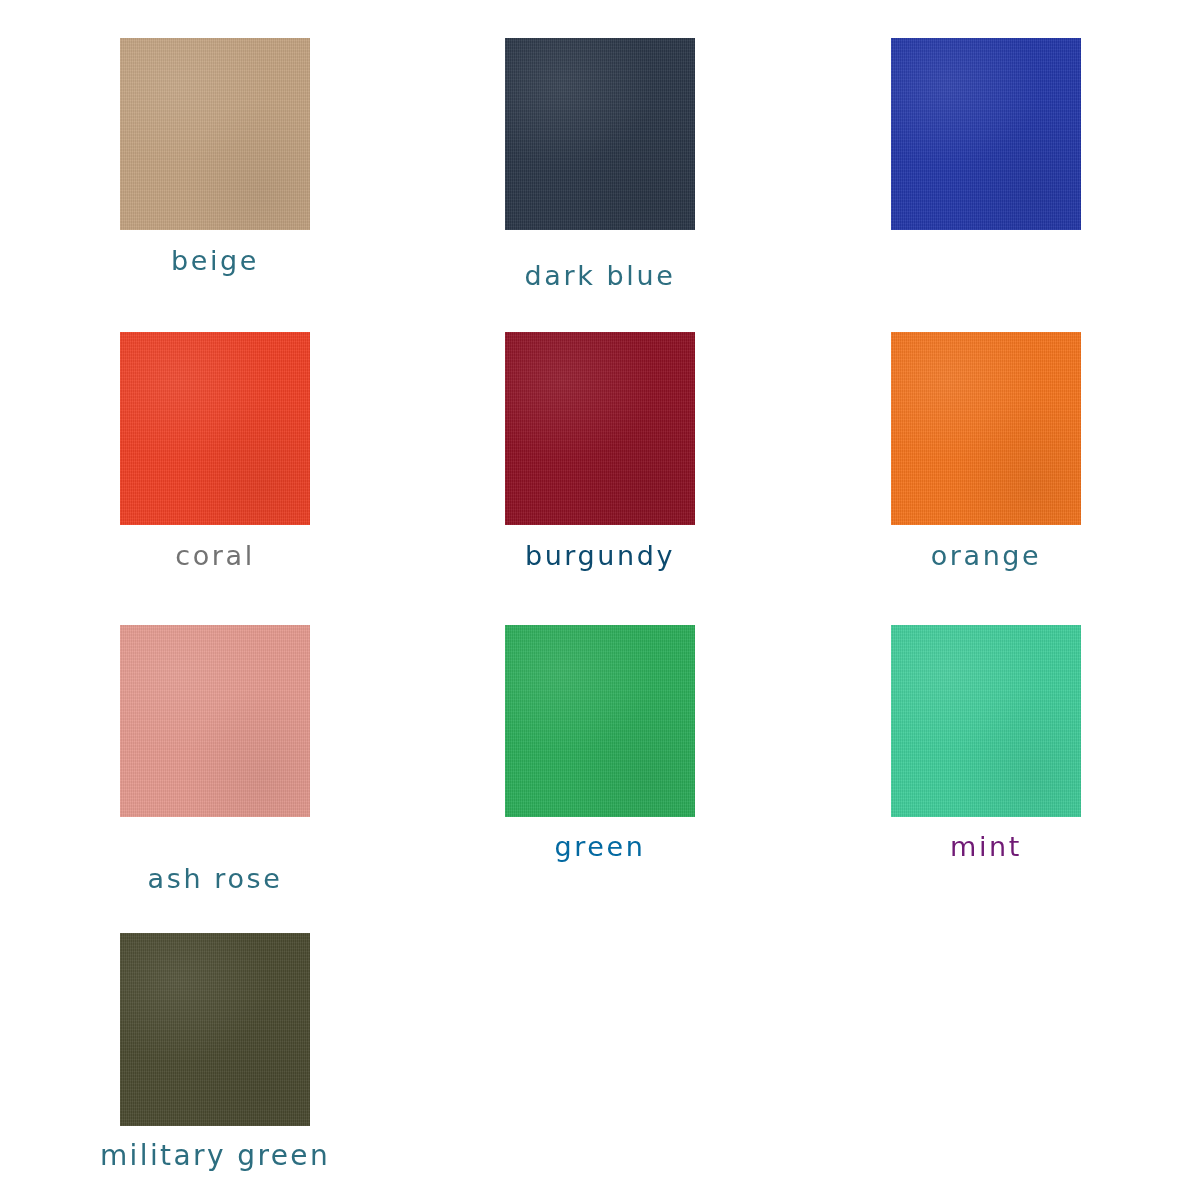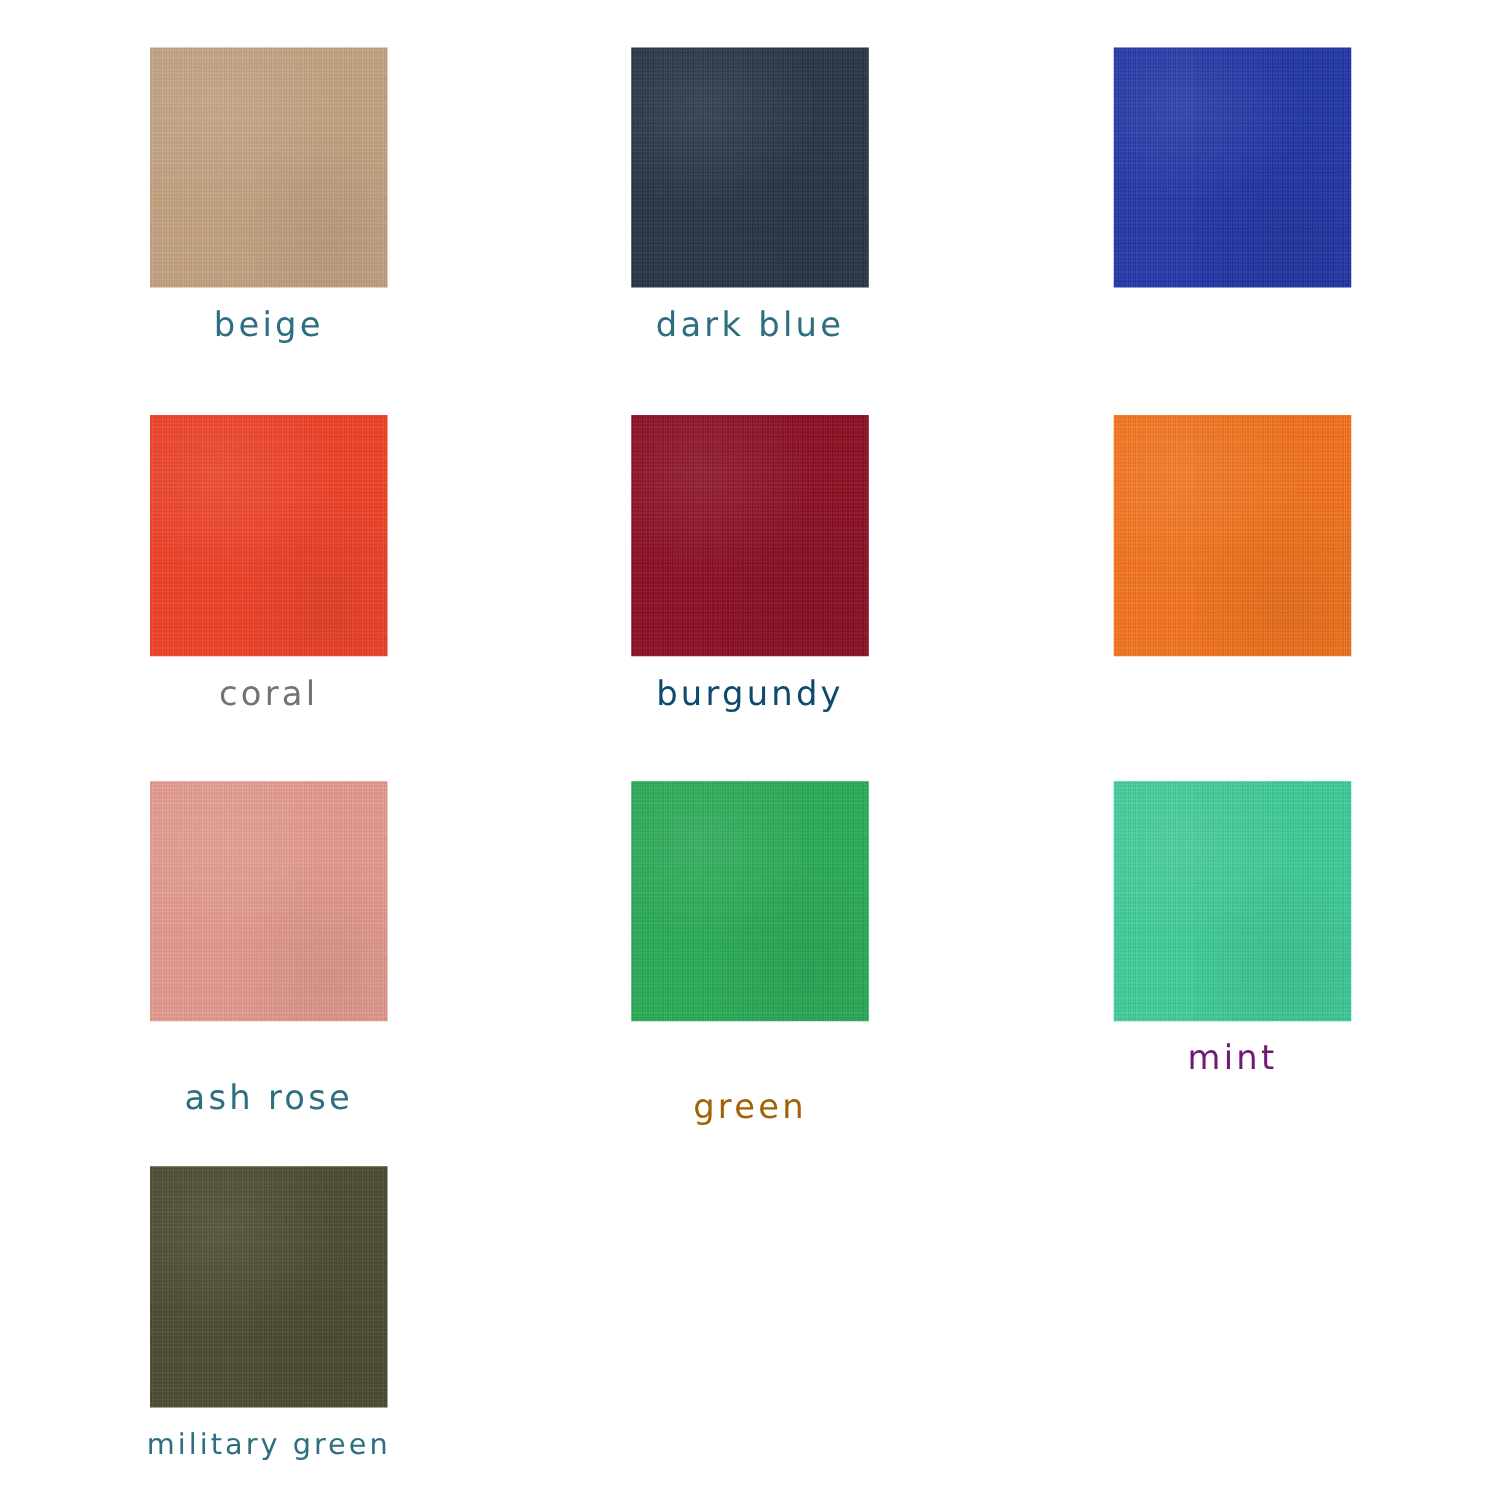--- a/index.html
+++ b/index.html
@@ -76,41 +76,41 @@
     justify-content: center;
     color: #2d6e80;
     font-size: 27px;
     letter-spacing: 2.6px;
     font-weight: 400;
     white-space: nowrap;
     line-height: 1;
     text-align: center;
   }
   .label.wide {
-    font-size: 23px;
+    font-size: 28px;
     letter-spacing: 2.4px;
   }
 </style>
 </head>
 <body style="background-color: rgb(255, 255, 255);">
 
 <div id="swatch-grid">
 
   <div class="swatch-cell" style="grid-column:2; grid-row:2;">
     <div class="swatch" style="background-color: rgb(195, 163, 129);"></div>
   </div>
   <div class="swatch-cell" style="grid-column:2; grid-row:3;">
     <div class="label" style="color: rgb(45, 110, 128);">beige</div>
   </div>
 
   <div class="swatch-cell" style="grid-column:4; grid-row:2;">
     <div class="swatch" style="background-color: rgb(42, 54, 71);"></div>
   </div>
   <div class="swatch-cell" style="grid-column:4; grid-row:3;">
-    <div class="label" style="color: rgb(45, 110, 128);">dark blue</div>
+    <div class="label" style="color: rgb(45, 110, 128); margin-top: 15px;">dark blue</div>
   </div>
 
   <div class="swatch-cell" style="grid-column:6; grid-row:2;">
     <div class="swatch" style="background-color: rgb(35, 55, 168);"></div>
   </div>
 
   <div class="swatch-cell" style="grid-column:2; grid-row:5;">
     <div class="swatch" style="background-color: rgb(239, 64, 37);"></div>
   </div>
   <div class="swatch-cell" style="grid-column:2; grid-row:6;">
@@ -120,33 +120,36 @@
   <div class="swatch-cell" style="grid-column:4; grid-row:5;">
     <div class="swatch" style="background-color: rgb(141, 16, 35);"></div>
   </div>
   <div class="swatch-cell" style="grid-column:4; grid-row:6;">
     <div class="label" style="color: #0c4a6e;">burgundy</div>
   </div>
 
   <div class="swatch-cell" style="grid-column:6; grid-row:5;">
     <div class="swatch" style="background-color: rgb(244, 116, 29);"></div>
   </div>
+  <div class="swatch-cell" style="grid-column:6; grid-row:6;">
+    <div class="label" style="color: rgb(45, 110, 128);">orange</div>
+  </div>
 
   <div class="swatch-cell" style="grid-column:2; grid-row:8;">
     <div class="swatch" style="background-color: rgb(229, 154, 143);"></div>
   </div>
   <div class="swatch-cell" style="grid-column:2; grid-row:9;">
     <div class="label" style="color: rgb(45, 110, 128); margin-top: 32px;">ash rose</div>
   </div>
 
   <div class="swatch-cell" style="grid-column:4; grid-row:8;">
     <div class="swatch" style="background-color: rgb(43, 173, 89);"></div>
   </div>
   <div class="swatch-cell" style="grid-column:4; grid-row:9;">
-    <div class="label" style="color: #a16207; margin-top: 39px;">green</div>
+    <div class="label" style="color: #0369a1;">green</div>
   </div>
 
   <div class="swatch-cell" style="grid-column:6; grid-row:8;">
     <div class="swatch" style="background-color: rgb(64, 205, 154);"></div>
   </div>
   <div class="swatch-cell" style="grid-column:6; grid-row:9;">
     <div class="label" style="color: #701a75;">mint</div>
   </div>
 
   <div class="swatch-cell" style="grid-column:2; grid-row:11;">

